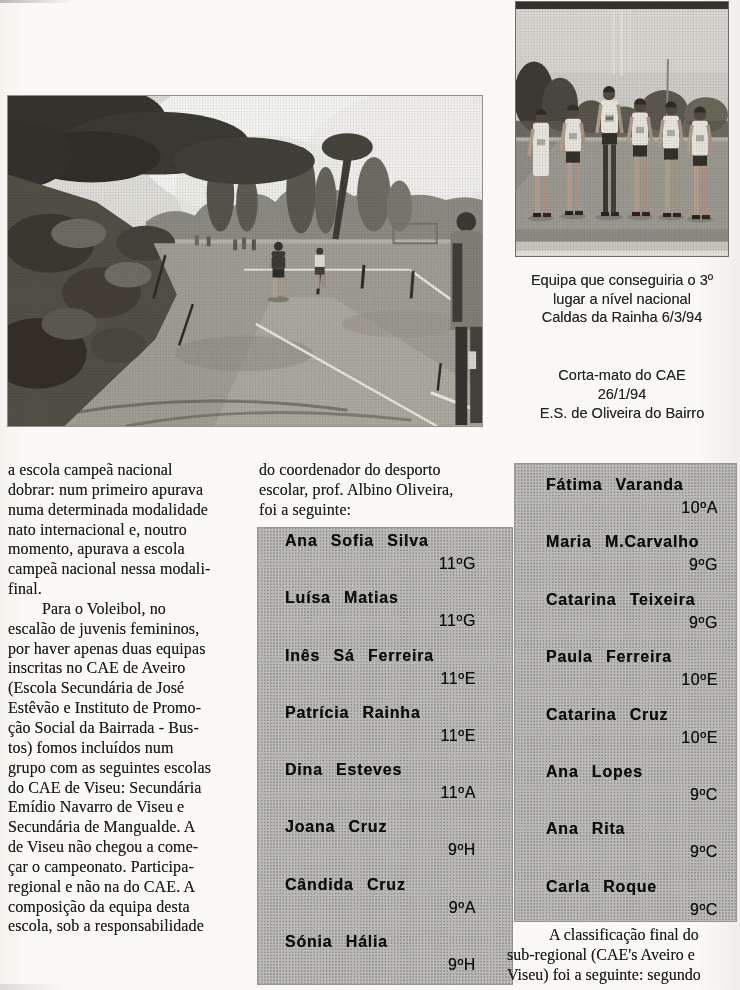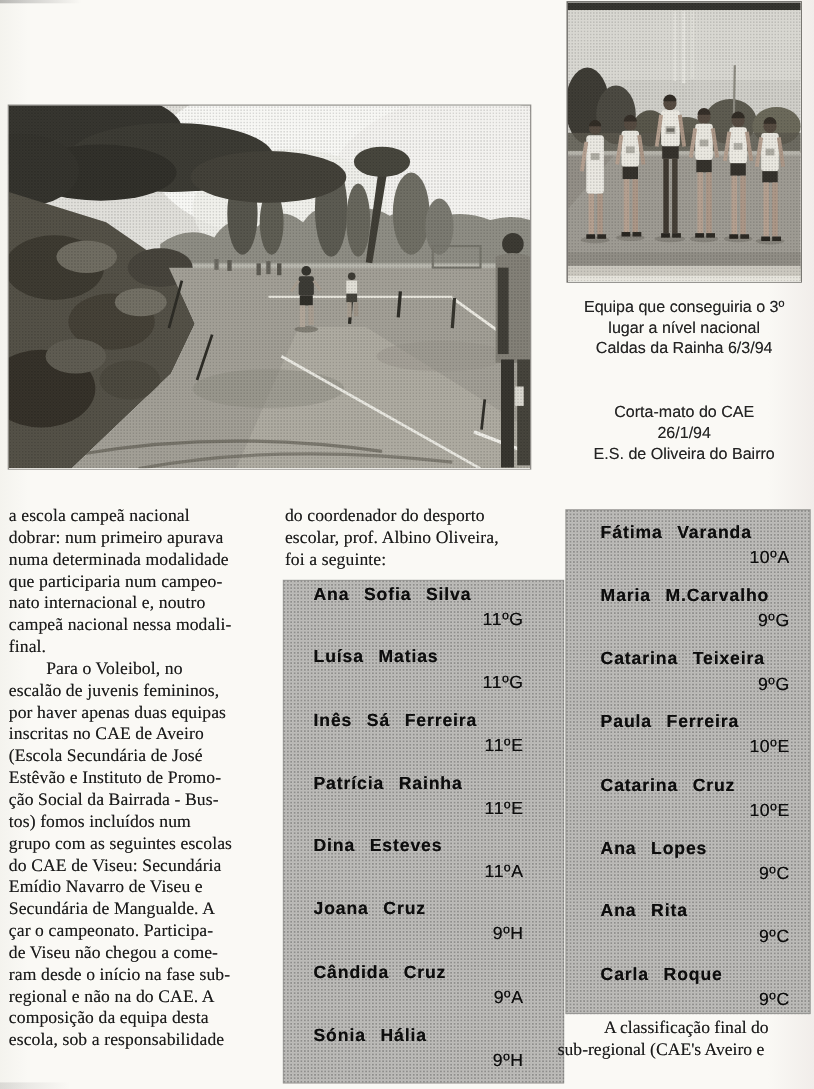--- a/index.html
+++ b/index.html
@@ -289,39 +289,38 @@
   <div class="caption caption-race">
     <div class="cap-ln">Corta-mato do CAE</div>
     <div class="cap-ln">26/1/94</div>
     <div class="cap-ln">E.S. de Oliveira do Bairro</div>
   </div>
 
   <div class="bodycol col-left">
     <div class="ln">a escola campeã nacional</div>
     <div class="ln">dobrar: num primeiro apurava</div>
     <div class="ln">numa determinada modalidade</div>
-    <div class="ln">que participaria num campeo-</div>
     <div class="ln">nato internacional e, noutro</div>
+    <div class="ln">momento, apurava a escola</div>
     <div class="ln">campeã nacional nessa modali-</div>
     <div class="ln">final.</div>
     <div class="ln indent">Para o Voleibol, no</div>
     <div class="ln">escalão de juvenis femininos,</div>
     <div class="ln">por haver apenas duas equipas</div>
     <div class="ln">inscritas no CAE de Aveiro</div>
     <div class="ln">(Escola Secundária de José</div>
     <div class="ln">Estêvão e Instituto de Promo-</div>
     <div class="ln">ção Social da Bairrada - Bus-</div>
     <div class="ln">tos) fomos incluídos num</div>
     <div class="ln">grupo com as seguintes escolas</div>
     <div class="ln">do CAE de Viseu: Secundária</div>
     <div class="ln">Emídio Navarro de Viseu e</div>
     <div class="ln">Secundária de Mangualde. A</div>
+    <div class="ln">de Viseu não chegou a come-</div>
     <div class="ln">çar o campeonato. Participa-</div>
-    <div class="ln">de Viseu não chegou a come-</div>
-    <div class="ln">ram desde o início na fase sub-</div>
     <div class="ln">regional e não na do CAE. A</div>
     <div class="ln">composição da equipa desta</div>
     <div class="ln">escola, sob a responsabilidade</div>
   </div>
 
   <div class="bodycol col-mid">
     <div class="ln">do coordenador do desporto</div>
     <div class="ln">escolar, prof. Albino Oliveira,</div>
     <div class="ln">foi a seguinte:</div>
   </div>
@@ -392,15 +391,16 @@
     </div>
     <div class="entry">
       <div class="r-name">Carla Roque</div>
       <div class="r-class">9ºC</div>
     </div>
   </div>
 
   <div class="closing">
     <div class="ln indent">A classificação final do</div>
     <div class="ln">sub-regional (CAE's Aveiro e</div>
+    <div class="ln">Viseu) foi a seguinte: segundo</div>
   </div>
 
 </div>
 
 </body></html>

